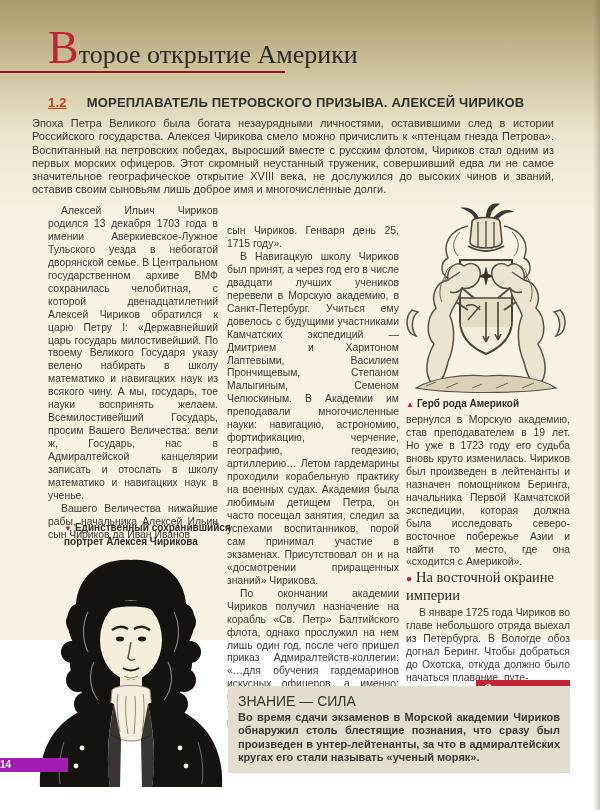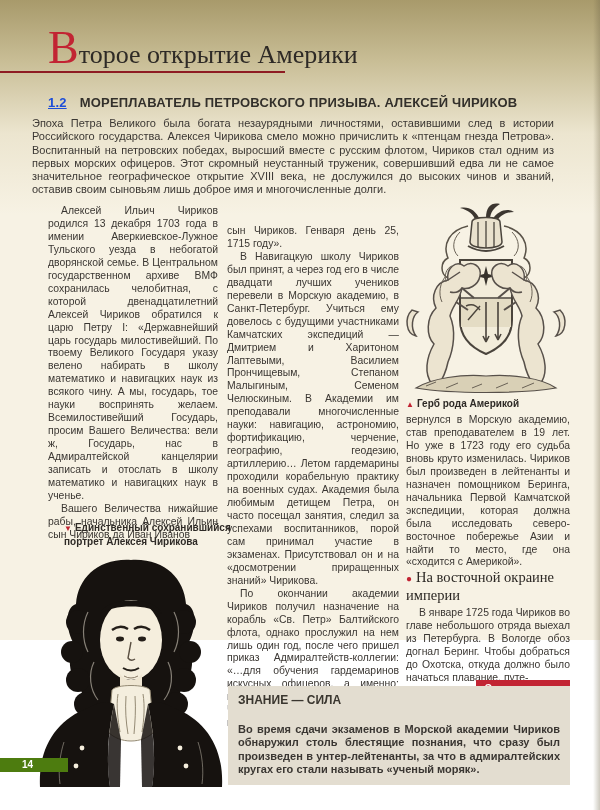--- a/index.html
+++ b/index.html
@@ -21,21 +21,21 @@
 
   
   .chapter-header { position:absolute; left:48px; top:28px; width:420px; color:#2e2a26;
     font-family:"Liberation Serif", serif; font-size:26px; }
   .dropcap { font-size:46px; line-height:40px; color:#c22433; font-family:"Liberation Serif", serif; }
   .chapter-rule { position:absolute; left:0; top:71px; width:285px; height:2px; background:#8e1b22; }
 
   
   .section-heading { position:absolute; left:48px; top:95px; width:522px;
     font-weight:bold; font-size:13px; letter-spacing:0.2px; color:#33302b; }
-  .section-number { color:#1d4ed8; margin-right:13px;text-decoration:underline; }
+  .section-number { color:#c2410c; margin-right:20px;text-decoration:underline; }
 
   
   .intro { position:absolute; left:32px; top:117px; width:522px;
     font-weight:normal; font-size:11px; line-height:13.3px; color:#3b3733;
     text-align:justify; }
 
   
   .col { position:absolute; top:205px; font-size:10.4px; line-height:12.95px;
     color:#3a3632; text-align:justify; hyphens:auto; }
   .col p.ind { text-indent:13px; }
@@ -54,31 +54,31 @@
     font-size:14.5px; line-height:16px; color:#2b2723; text-align:left; text-indent:0; }
   .subhead .bullet { color:#c22433; font-size:10px; margin-right:4px; }
 
   
   .portrait-wrap { position:absolute; left:36px; top:552px; width:190px; height:235px; }
   .arms-wrap { position:absolute; left:402px; top:202px; width:168px; height:194px; }
 
   
   .infobox { position:absolute; left:228px; top:686px; width:342px;
     background:#e3ddd0; padding:7px 10px 8px 10px; }
-  .infobox-title { font-weight:bold; font-size:12px; color:#3a362f; margin-bottom:16px; }
+  .infobox-title { font-weight:normal; font-size:14px; color:#3a362f; margin-bottom:2px; }
   .infobox-text { font-weight:bold; font-size:11px; line-height:13.4px; color:#3a3632; text-align:justify; }
 
   
   .badge { position:absolute; right:30px; top:680px; background:#c22433; color:#ffffff;
     font-weight:bold; font-size:10.5px; padding:2px 9px 3px 9px; }
 
   
   .pagebar { position:absolute; left:0; top:758px; width:68px; height:14px;
-    background:#4d7c0f; color:#ffffff; font-weight:bold; font-size:10px;
-    text-align:center; padding-right:13px; line-height:14px; }
+    background:#a21caf; color:#ffffff; font-weight:bold; font-size:10px;
+    text-align:left; padding-right:13px; line-height:14px; }
 </style>
 </head>
 <body>
 
 <div class="page">
   <div class="top-gradient"></div>
   <div class="right-edge"></div>
 
   <div class="chapter-header"><span class="dropcap">В</span><span>торое открытие Америки</span></div>
   <div class="chapter-rule"></div>

